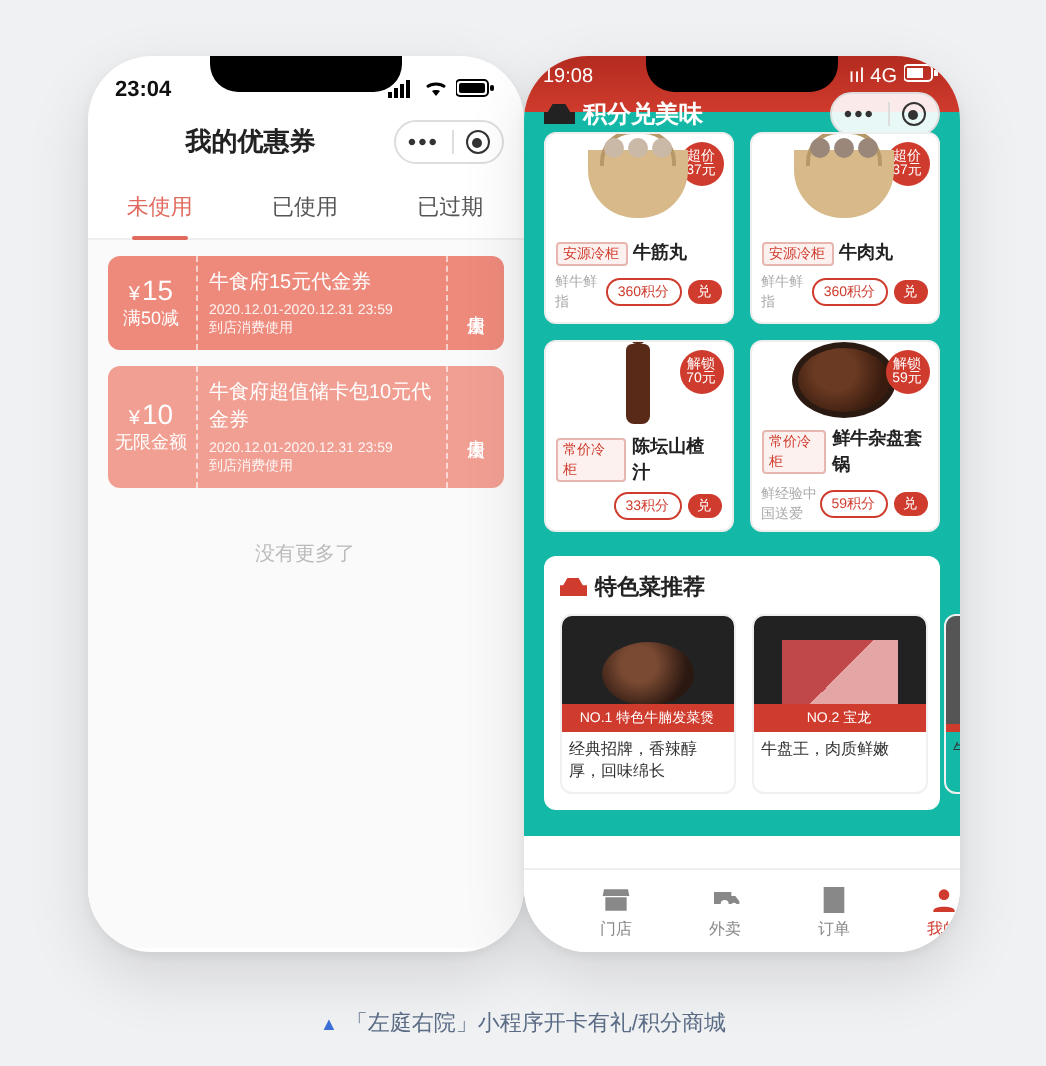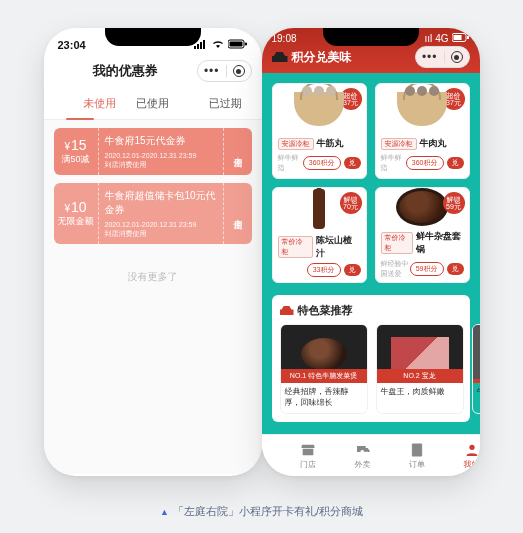--- a/index.html
+++ b/index.html
@@ -67,21 +67,21 @@
   .p1-tabs {
     display: flex;
     border-bottom: 1px solid #eee;
     font-size: 11px;
   }
   .p1-tabs .tab {
     flex: 1; text-align: center;
     padding: 8px 0;
     color: #555;
   }
-  .p1-tabs .tab.active { color: #e06a5d; position: relative; text-align: right; }
+  .p1-tabs .tab.active { color: #e06a5d; position: relative; }
   .p1-tabs .tab.active::after {
     content:""; position:absolute; bottom:-1px; left:50%;
     transform:translateX(-50%);
     width:28px; height:2px; background:#e06a5d; border-radius:2px;
   }
   .p1-body { padding: 8px 10px; background:#fafafa; height: calc(100% - 28px - 34px - 32px); }
   .coupon {
     display:flex; align-items:stretch;
     border-radius:6px; overflow:hidden;
     margin-bottom:8px;
@@ -105,21 +105,21 @@
   .coupon .mid .t { font-size:10px; font-weight:500; margin-bottom:3px; }
   .coupon .mid .d { font-size:7px; opacity:.9; line-height:1.3; }
   .coupon .act {
     width:28px; display:flex; align-items:center; justify-content:center;
     font-size:9px; writing-mode:vertical-rl; letter-spacing:1px;
   }
   .p1-empty { text-align:center; font-size:10px; color:#bbb; padding-top:18px;}
 
   
   .p2-top {
-    height: 45px;
+    height: 28px;
     background: linear-gradient(180deg,#b32b1f 0%, #cf3b2d 100%);
     color:#fff;
     padding: 3px 10px 0 10px;
     position:relative;
   }
   .p2-status {
     display:flex; align-items:center;
     font-size:10px; font-weight:500;
     height:14px;
   }

